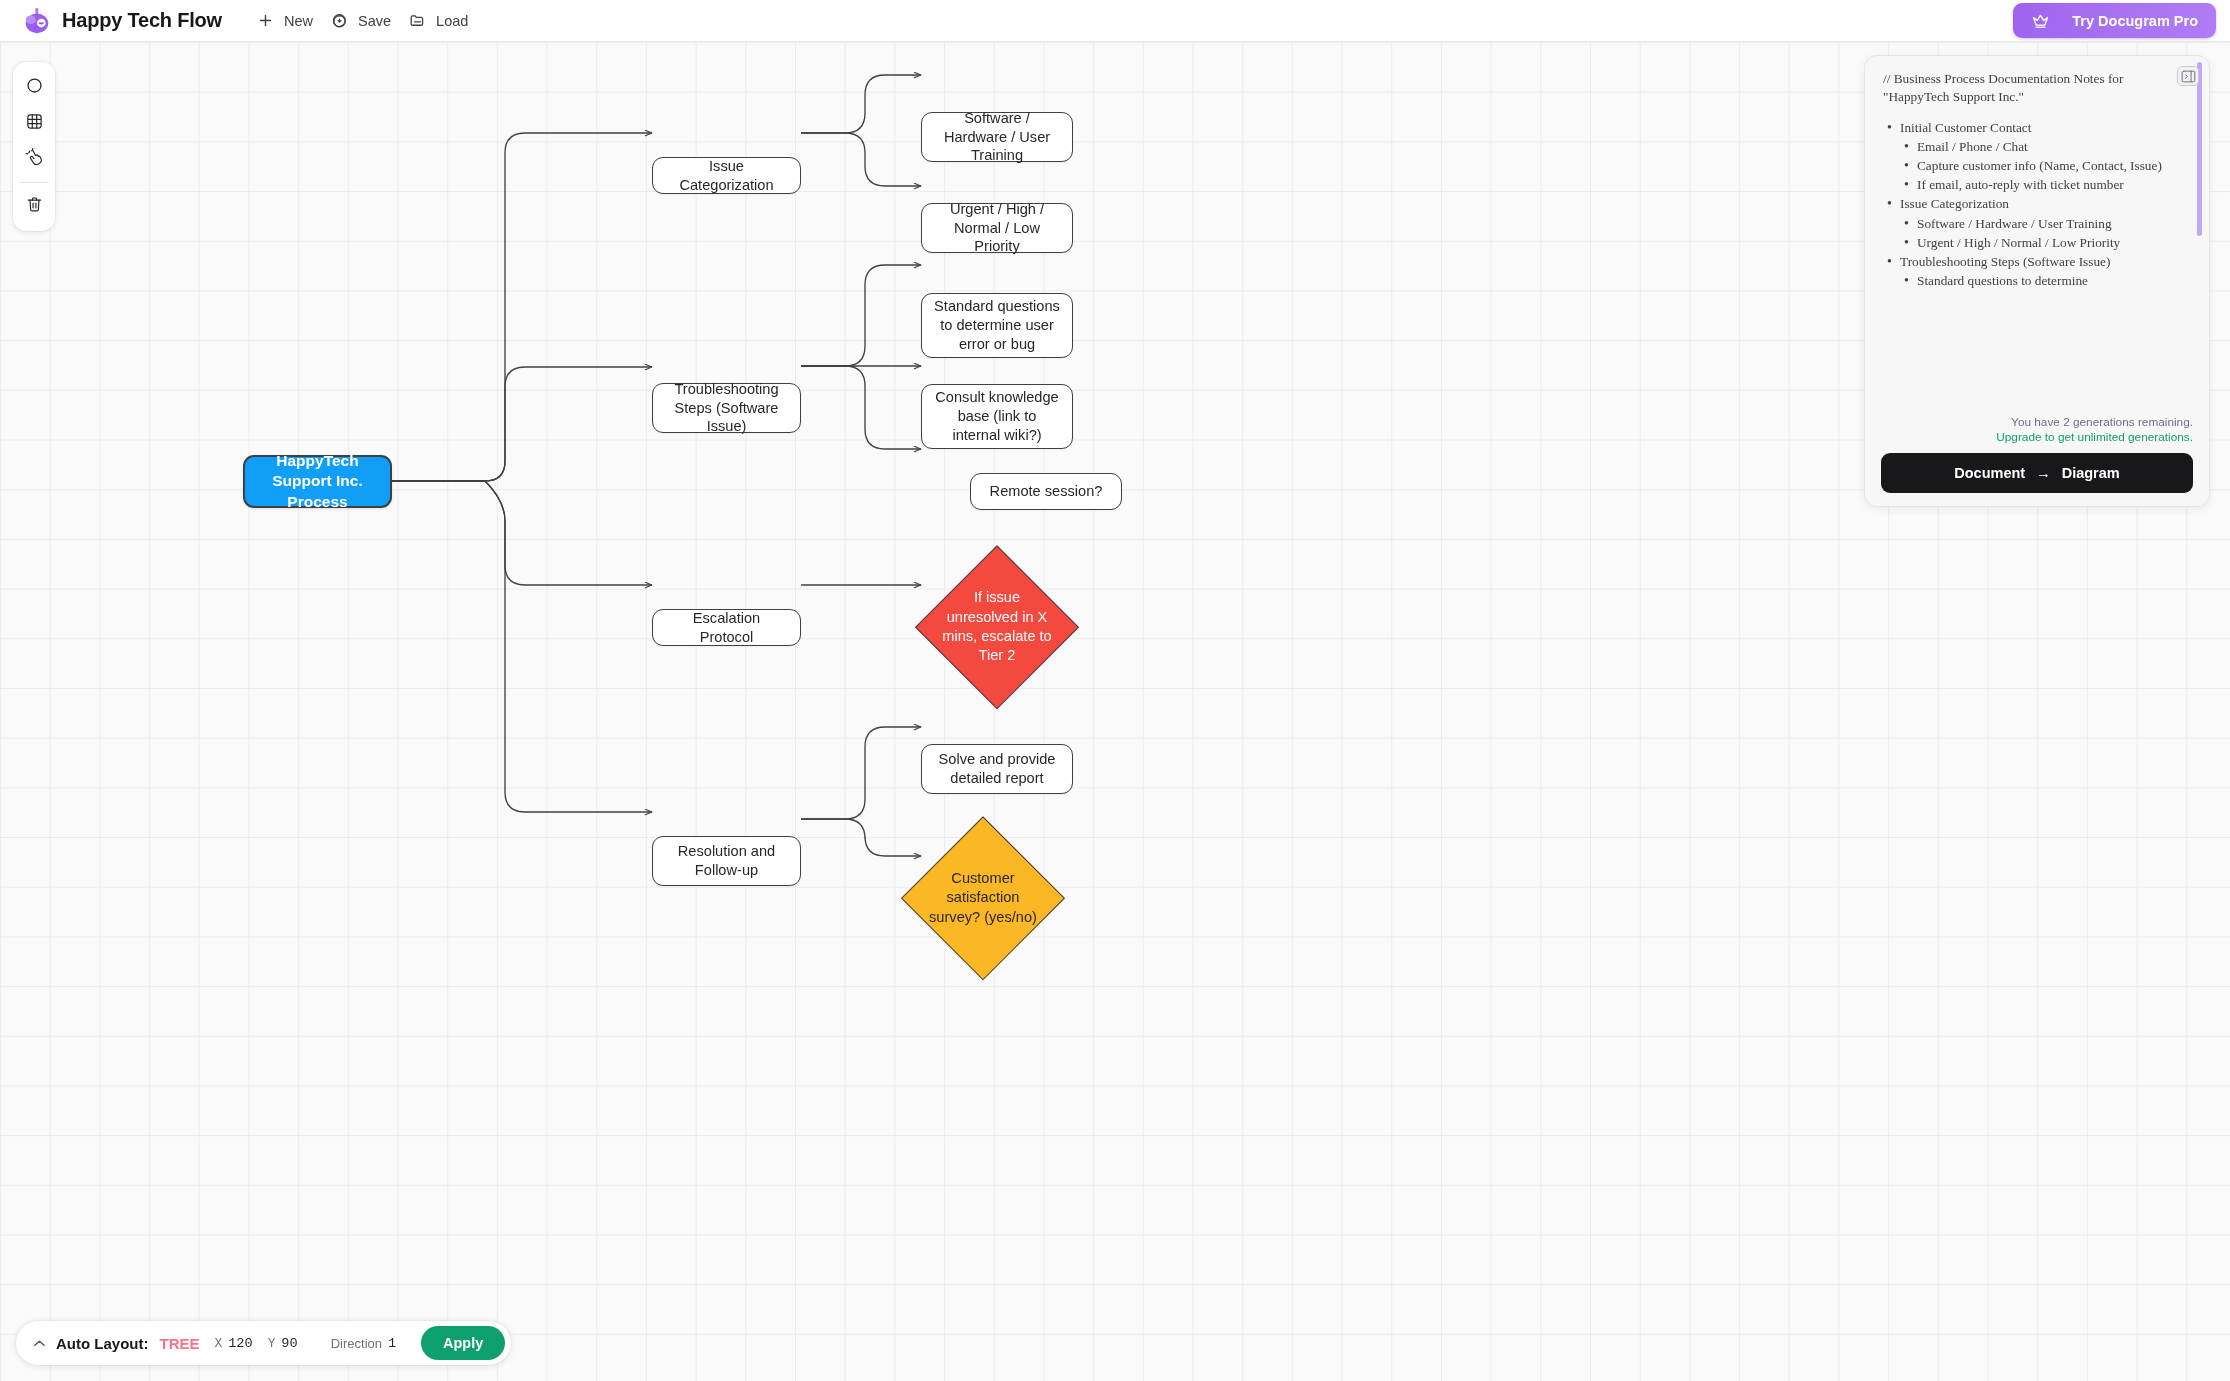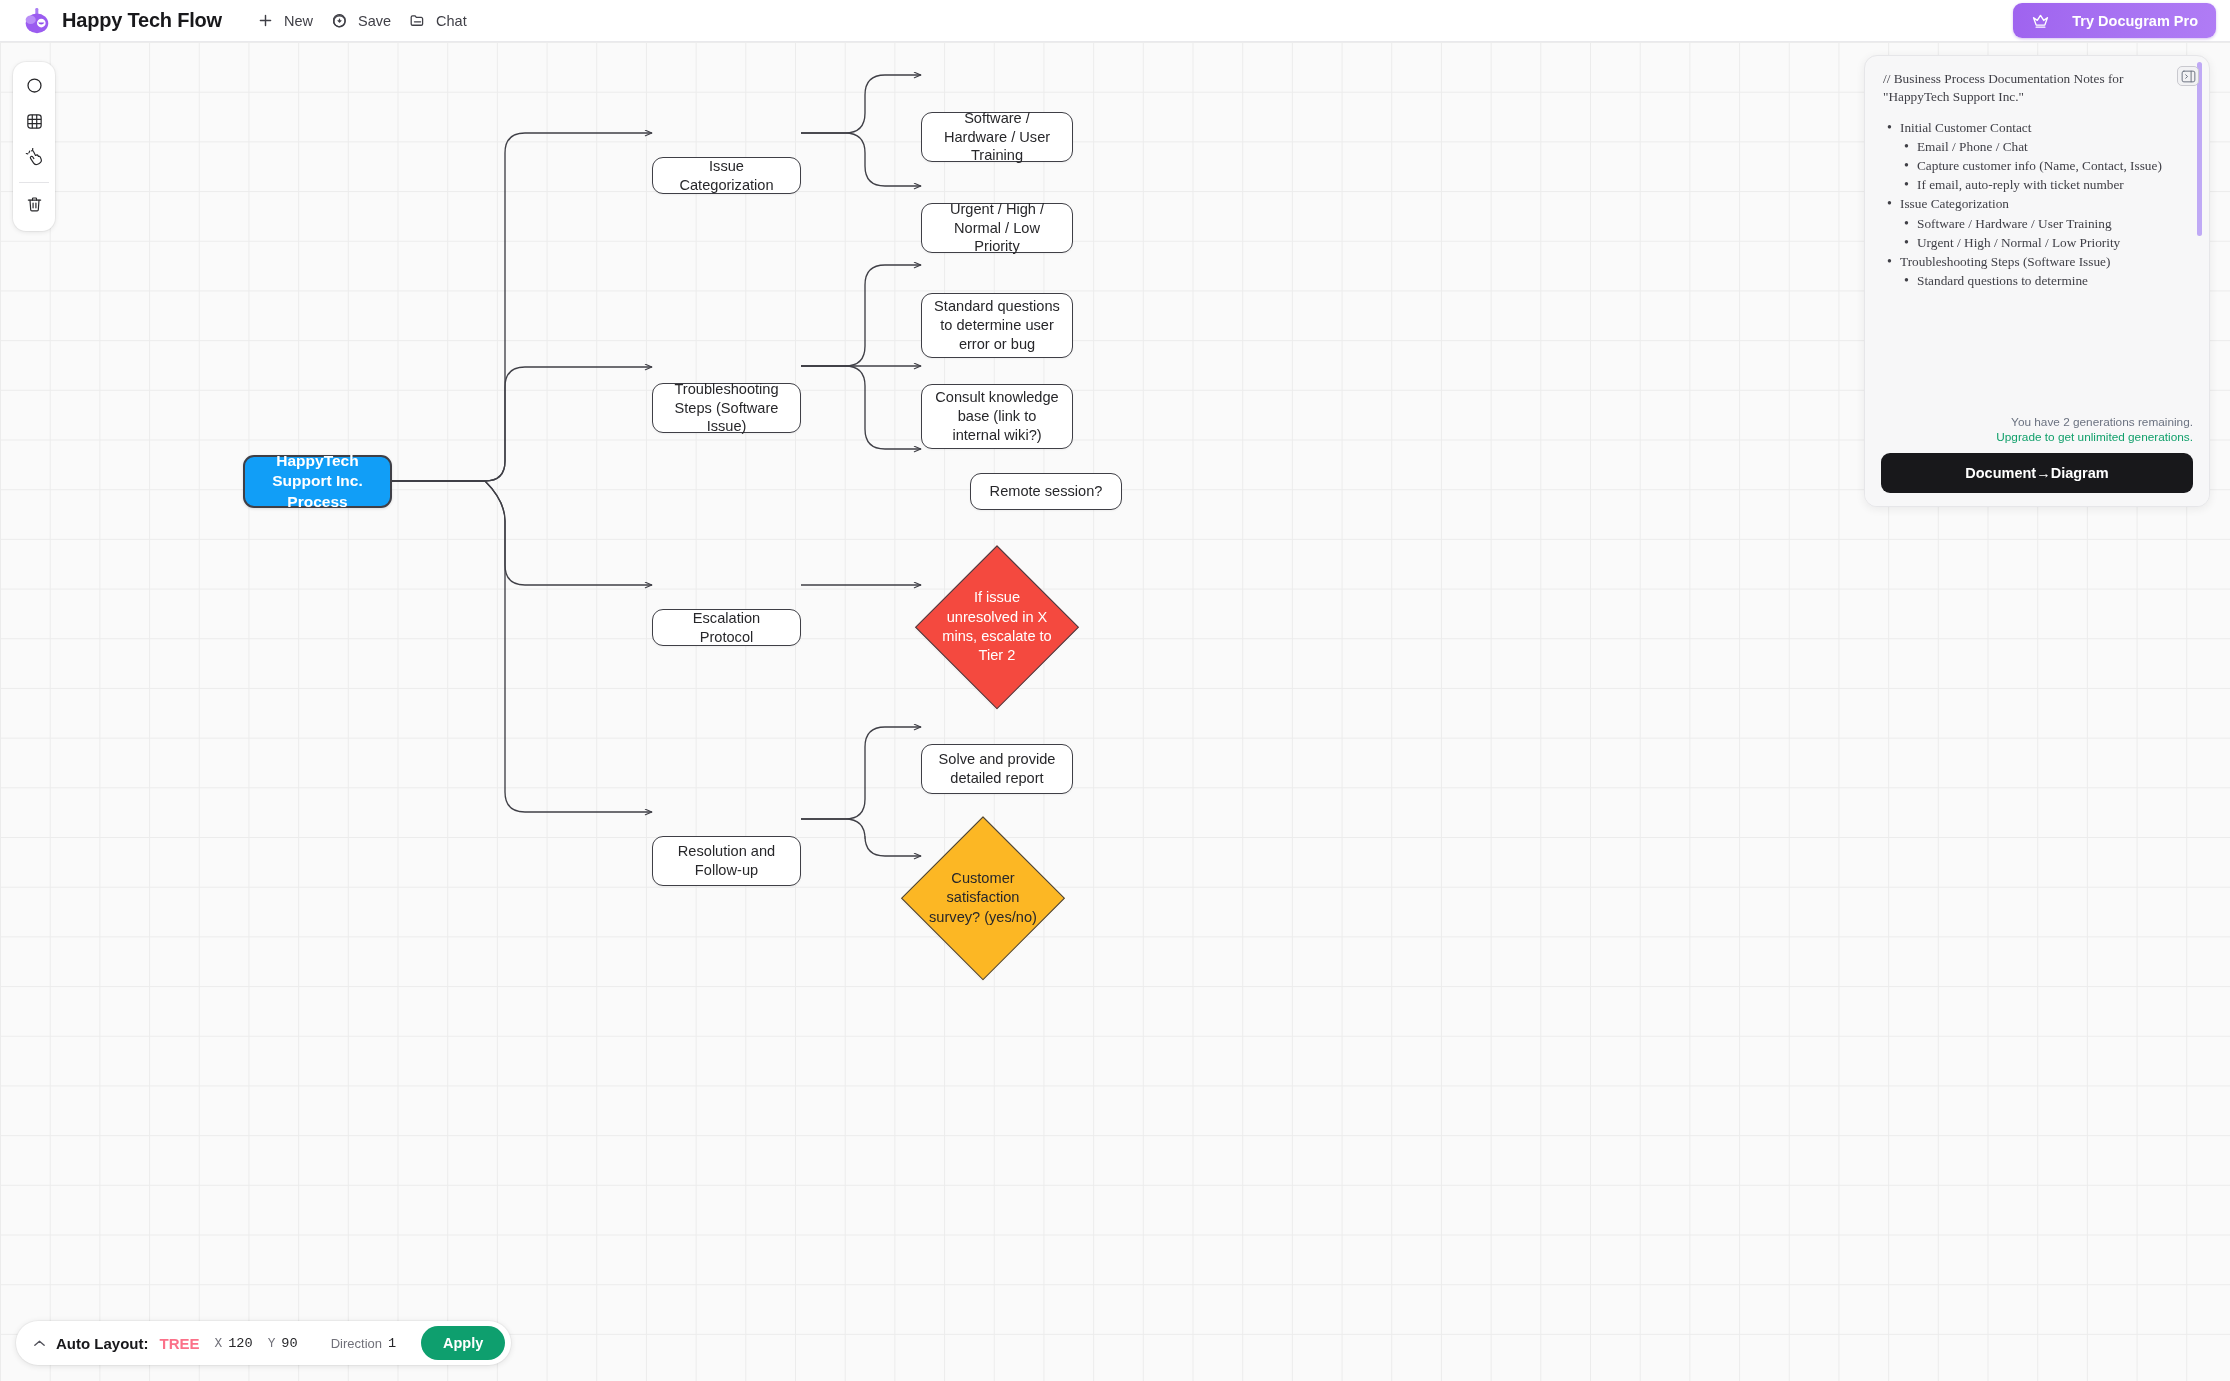--- a/index.html
+++ b/index.html
@@ -157,21 +157,21 @@
   }
   #upgrade-link {
     font-size: 11.8px; color: #11a06b; text-align: right;
     margin-bottom: 9px; cursor: pointer; text-decoration: none; display: block;
   }
   #doc-to-diagram-btn {
     width: 100%; background: #18181b; color: #fff;
     font-size: 14.5px; font-weight: bold;
     border: none; border-radius: 9px; padding: 12px 0; cursor: pointer;
     font-family: "Liberation Sans", sans-serif;
-    display: flex; align-items: center; justify-content: center; 
+    display: flex; align-items: center; justify-content: center; gap: 11px;
   }
 
   
   #autolayout-bar {
     position: absolute; left: 16px; bottom: 16px;
     height: 44px;
     background: #ffffff; border-radius: 22px;
     box-shadow: 0 1px 6px rgba(0,0,0,.11), 0 0 0 1px rgba(0,0,0,.03);
     display: flex; align-items: center; gap: 9px;
     padding: 0 6px 0 17px; z-index: 50;
@@ -229,21 +229,21 @@
     <span>Save</span>
   </button>
 
   <button class="menu-btn">
     <span class="menu-icon">
       <svg viewBox="0 0 20 20" width="17" height="17" fill="none" stroke="#3f3f46" stroke-width="1.5" stroke-linecap="round" stroke-linejoin="round">
         <path d="M2.6 6.2a1.6 1.6 0 0 1 1.6-1.6h3l1.4 1.8h5.8a1.6 1.6 0 0 1 1.6 1.6v6a1.6 1.6 0 0 1-1.6 1.6H4.2a1.6 1.6 0 0 1-1.6-1.6z"></path>
         <path d="M6.4 11.6h7.2"></path>
       </svg>
     </span>
-    <span>Chat</span>
+    <span>Load</span>
   </button>
 
   <button id="pro-btn">
     <span class="menu-icon">
       <svg viewBox="0 0 22 20" width="19" height="18" fill="none" stroke="#ffffff" stroke-width="1.6" stroke-linejoin="round" stroke-linecap="round">
         <path d="M3 6.2l3 8.6h10l3-8.6-4.3 3.1L11 3.6 7.3 9.3z"></path>
         <path d="M6 17.1h10"></path>
       </svg>
     </span>
     <span>Try Docugram Pro</span>

